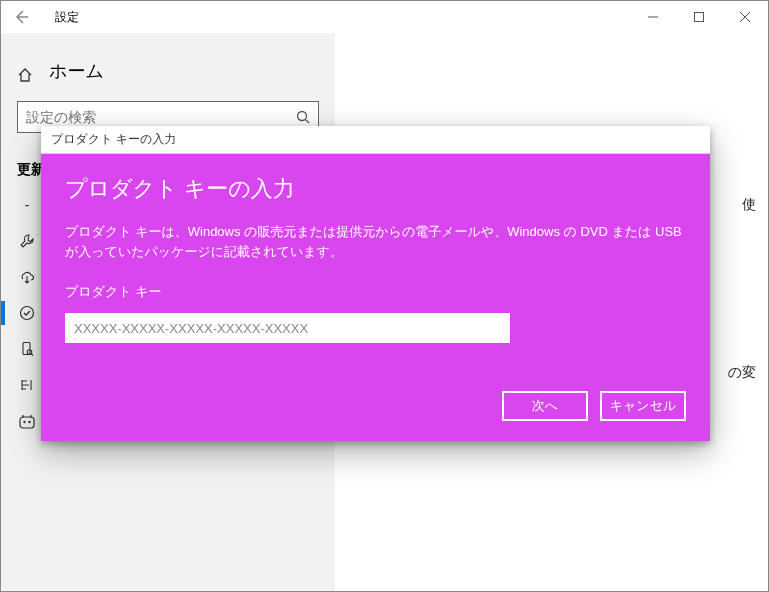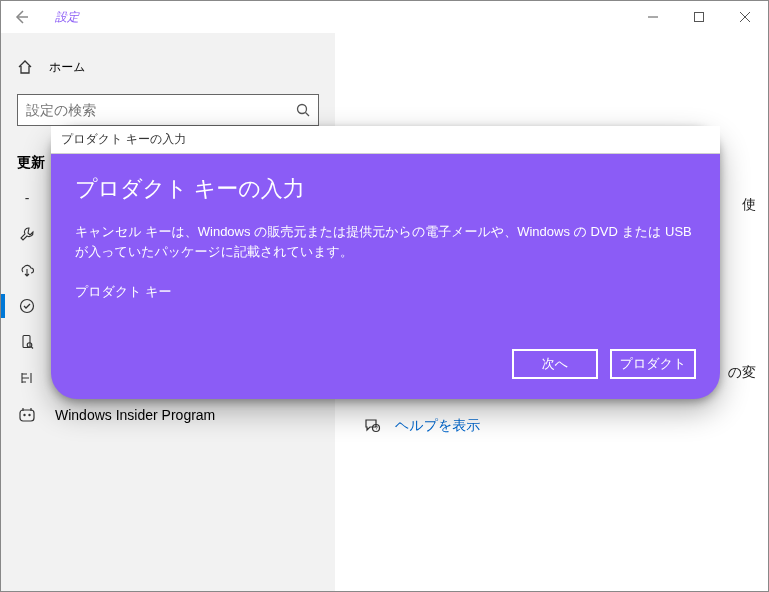--- a/index.html
+++ b/index.html
@@ -1,27 +1,27 @@
 <!DOCTYPE html>
 <html><head>
   <meta charset="utf-8">
   <style>
     * { margin: 0; padding: 0; box-sizing: border-box; font-family: "Yu Gothic UI", "Segoe UI", Meiryo, sans-serif; }
     body { width: 769px; height: 592px; background: #fff; position: relative; overflow: hidden; border: 1px solid #888; }
     
     .titlebar { display: flex; align-items: center; height: 32px; padding-left: 12px; }
     .titlebar-back { width: 32px; font-size: 18px; color: #888; }
-    .titlebar-title { font-size: 12px; color: #8b5cf6; flex: 1; padding-left: 10px; font-style: italic; }
+    .titlebar-title { font-size: 12px; color: #000000; flex: 1; padding-left: 10px; }
     .titlebar-btns { display: flex; }
     .titlebar-btn { width: 46px; height: 32px; display: flex; align-items: center; justify-content: center; color: #555; font-size: 11px; }
     
     .content { display: flex; height: calc(100% - 32px); }
     
     .sidebar { width: 334px; background: #f2f2f2; padding: 20px 0 0 0; }
-    .home-row { display: flex; align-items: flex-start; padding: 6px 16px 18px 16px; font-size: 12px; }
+    .home-row { display: flex; align-items: flex-end; padding: 6px 16px 18px 16px; font-size: 18px; }
     .home-icon { margin-right: 16px; }
     .search-box { margin: 0 16px 24px 16px; border: 1px solid #666; background: #fff; height: 32px; display: flex; align-items: center; padding: 0 8px; color: #888; font-size: 14px; position: relative; }
     .search-box input { flex: 1; border: none; outline: none; font-size: 14px; background: transparent; color: #333; }
     .search-icon { position: absolute; right: 8px; color: #555; }
     .section-title { font-weight: 600; font-size: 14px; padding: 4px 16px 8px 16px; }
     
     .sidebar-list { list-style: none; }
     .sidebar-item { display: flex; align-items: center; padding: 10px 16px; font-size: 14px; position: relative; }
     .sidebar-item.active::before { content: ""; position: absolute; left: 0; top: 6px; bottom: 6px; width: 4px; background: #0078d7; }
     .sidebar-icon { width: 20px; margin-right: 18px; display: flex; align-items: center; justify-content: center; color: #333; }
@@ -31,21 +31,21 @@
     .partial-right { color: #222; font-size: 14px; position: absolute; }
     .peek1 { top: 195px; right: 12px; }
     .peek2 { top: 320px; right: 12px; margin-top: 43px; }
     
     .link-row { display: flex; align-items: center; padding: 8px 0; font-size: 14px; }
     .link-row .icon { width: 24px; margin-right: 8px; color: #333; display: flex; align-items: center; }
     .link-row a { color: #0066cc; text-decoration: none; }
     .link-rows { margin-top: 18px; }
     
     .dialog-overlay { position: absolute; left: 0; right: 0; top: 125px; height: 325px; pointer-events: none; }
-    .dialog { position: absolute; left: 50px; top: 0; width: 669px; background: #8b5cf6; box-shadow: 0 12px 30px rgba(0,0,0,0.3), 0 3px 8px rgba(0,0,0,0.3); pointer-events: auto; border-radius: 26px; }
+    .dialog { position: absolute; left: 40px; top: 0; width: 669px; background: #d946ef; box-shadow: 0 12px 30px rgba(0,0,0,0.3), 0 3px 8px rgba(0,0,0,0.3); pointer-events: auto; }
     .dialog-titlebar { background: #fff; height: 28px; display: flex; align-items: center; padding: 0 10px; font-size: 12px; color: #333; border-bottom: 1px solid #d0d0d0; }
     .dialog-body { padding: 20px 24px 20px 24px; color: #fff; }
     .dialog-heading { font-size: 22px; font-weight: 400; margin-bottom: 18px; }
     .dialog-desc { font-size: 13px; line-height: 1.5; margin-bottom: 22px; }
     .dialog-label { font-size: 13px; margin-bottom: 12px; }
     .dialog-input { width: 445px; height: 30px; border: 1px solid #fff; padding: 0 8px; font-size: 13px; color: #888; background: #fff; outline: none; }
     .dialog-input::placeholder { color: #888; }
     .dialog-buttons { margin-top: 48px; display: flex; justify-content: flex-end; gap: 12px; align-items: center; }
     .dialog-btn { min-width: 86px; height: 30px; border: 2px solid #fff; background: transparent; color: #fff; font-size: 13px; cursor: pointer; }
     
@@ -183,21 +183,22 @@
 </div>
 
 <span class="partial-right peek1">使</span>
 <span class="partial-right peek2">の変</span>
 
 <div class="dialog-overlay">
   <div class="dialog">
     <div class="dialog-titlebar">プロダクト キーの入力</div>
     <div class="dialog-body">
       <h2 class="dialog-heading">プロダクト キーの入力</h2>
-      <p class="dialog-desc">キャンセル キーは、Windows の販売元または提供元からの電子メールや、Windows の DVD または USB が入っていたパッケージに記載されています。</p>
+      <p class="dialog-desc">プロダクト キーは、Windows の販売元または提供元からの電子メールや、Windows の DVD または USB が入っていたパッケージに記載されています。</p>
       <div class="dialog-label">プロダクト キー</div>
+      <input class="dialog-input" type="text" placeholder="XXXXX-XXXXX-XXXXX-XXXXX-XXXXX" style="">
       <div class="dialog-buttons">
         <button class="dialog-btn">次へ</button>
-        <button class="dialog-btn">プロダクト</button>
+        <button class="dialog-btn">キャンセル</button>
       </div>
     </div>
   </div>
 </div>
 
 </body></html>

